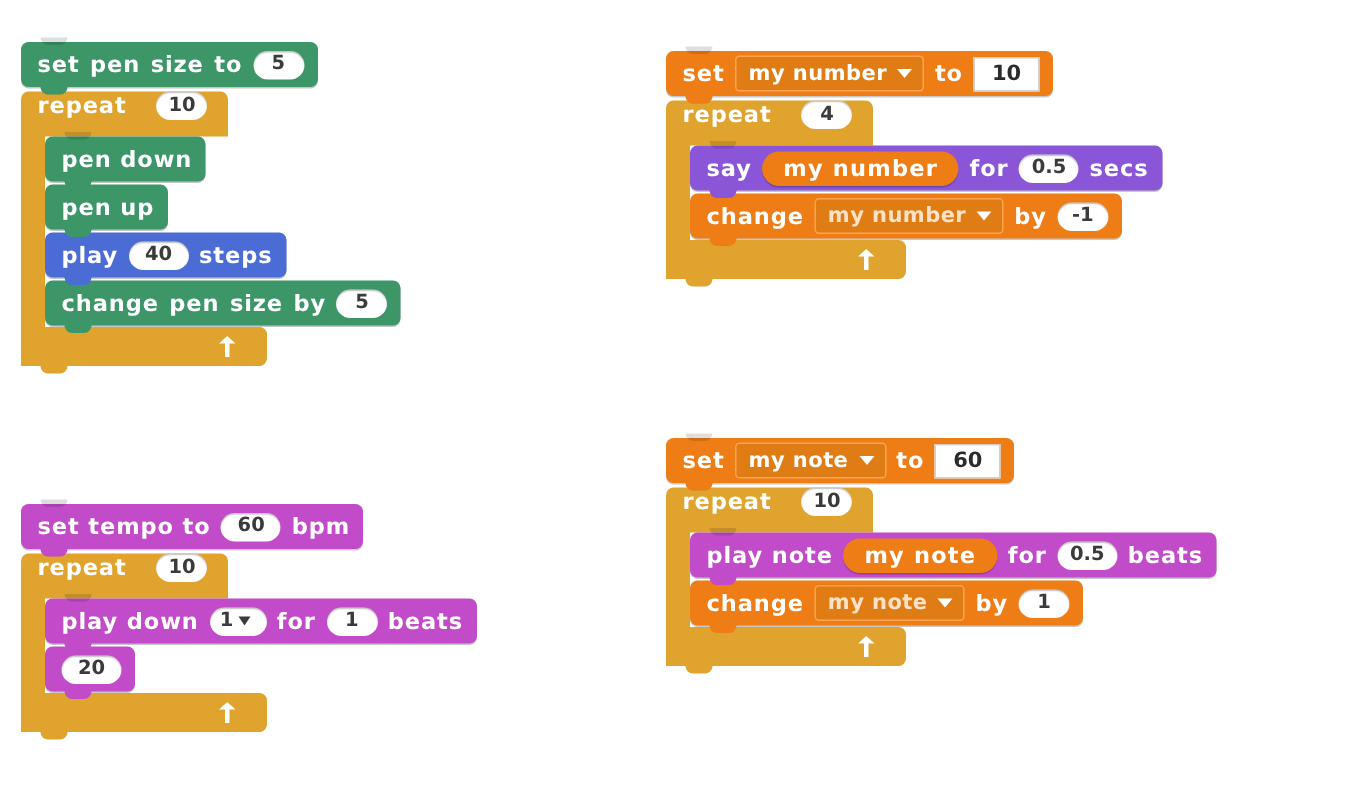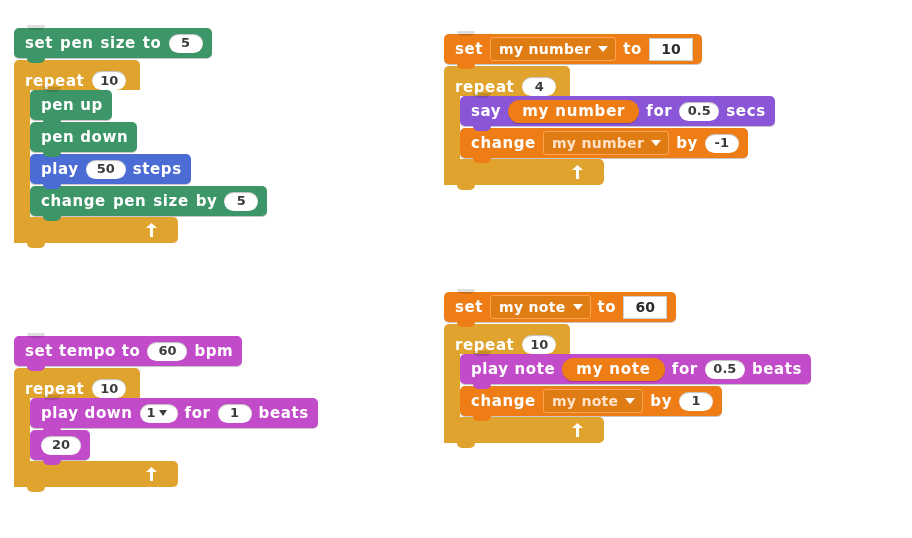--- a/index.html
+++ b/index.html
@@ -115,21 +115,21 @@
     height:23px;padding:0 14px;
     background:#EE7D16;color:#ffffff;
     border-radius:13px;
     font-size:15px;font-weight:bold;letter-spacing:.8px;
     box-shadow:0 1px 0 rgba(0,0,0,.2);
   }
 
   
   .cblk{position:relative;display:block;margin-bottom:2px;}
   .cblk-head{
-    position:relative;display:inline-flex;align-items:flex-end;gap:8px;
+    position:relative;display:inline-flex;align-items:flex-start;gap:20px;
     height:30px;padding:0 14px 0 11px;
     background:#E0A32E;color:#fff;
     border-radius:5px 5px 0 0;
     font-size:15px;font-weight:bold;letter-spacing:.6px;
     box-sizing:border-box;
   }
   .cblk-head::before{
     content:"";position:absolute;left:13px;top:-3px;
     width:18px;height:5px;border-radius:0 0 5px 5px;
     background:rgba(0,0,0,.13);
@@ -185,34 +185,34 @@
       <div class="cblk-head">
         <span class="lbl">repeat</span>
         <span class="oval">10</span>
       </div>
 
       <div class="cblk-body">
         <div class="inner">
 
           <div class="row">
             <div class="blk c-pen">
+              <span class="lbl">pen down</span>
+            </div>
+          </div>
+
+          <div class="row">
+            <div class="blk c-pen">
               <span class="lbl">pen up</span>
-            </div>
-          </div>
-
-          <div class="row">
-            <div class="blk c-pen">
-              <span class="lbl">pen down</span>
             </div>
           </div>
 
           <div class="row">
             <div class="blk c-motion">
               <span class="lbl">play</span>
-              <span class="oval wide">50</span>
+              <span class="oval wide">40</span>
               <span class="lbl">steps</span>
             </div>
           </div>
 
           <div class="row">
             <div class="blk c-pen">
               <span class="lbl">change</span>
               <span class="lbl">pen</span>
               <span class="lbl">size</span>
               <span class="lbl">by</span>

